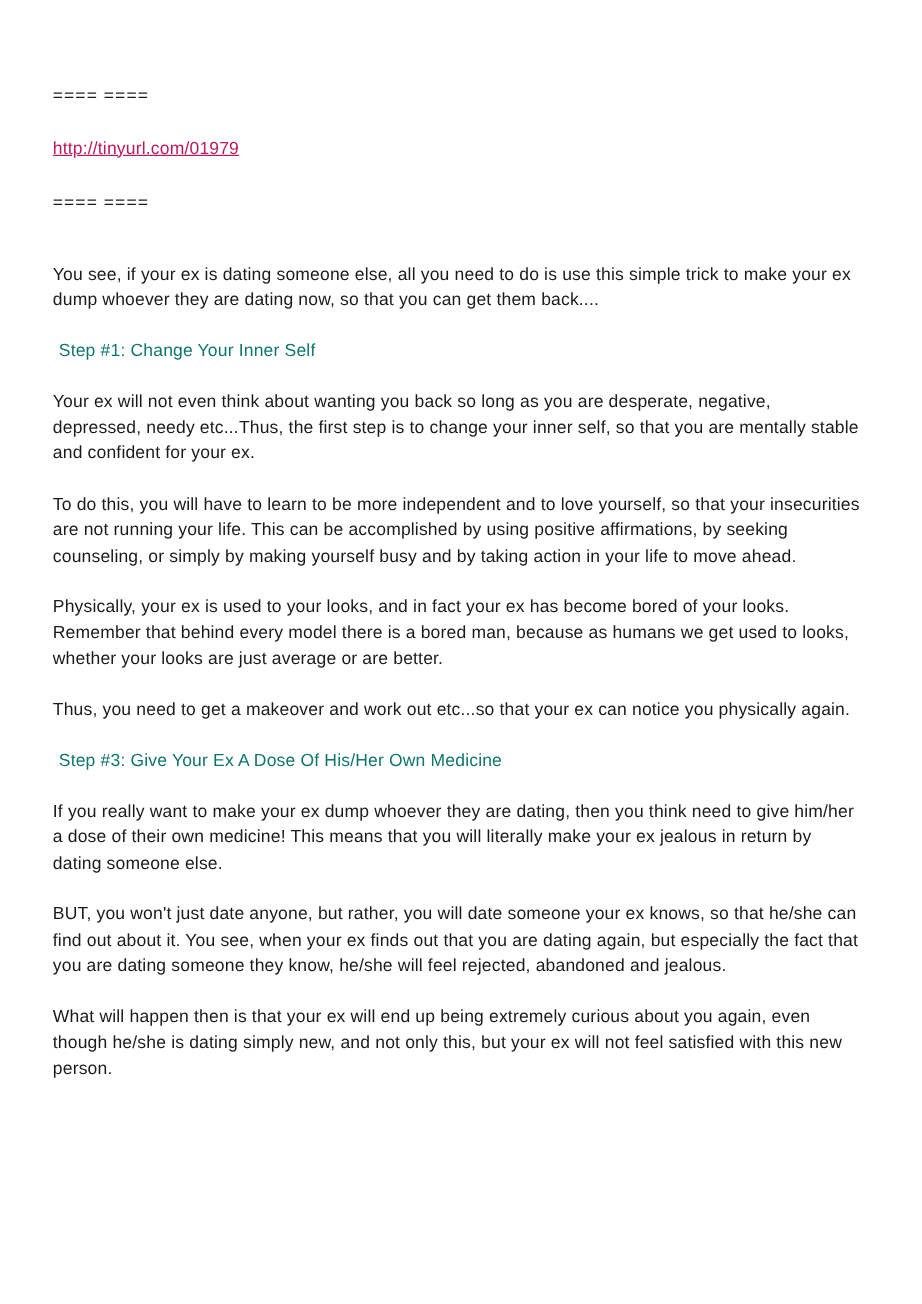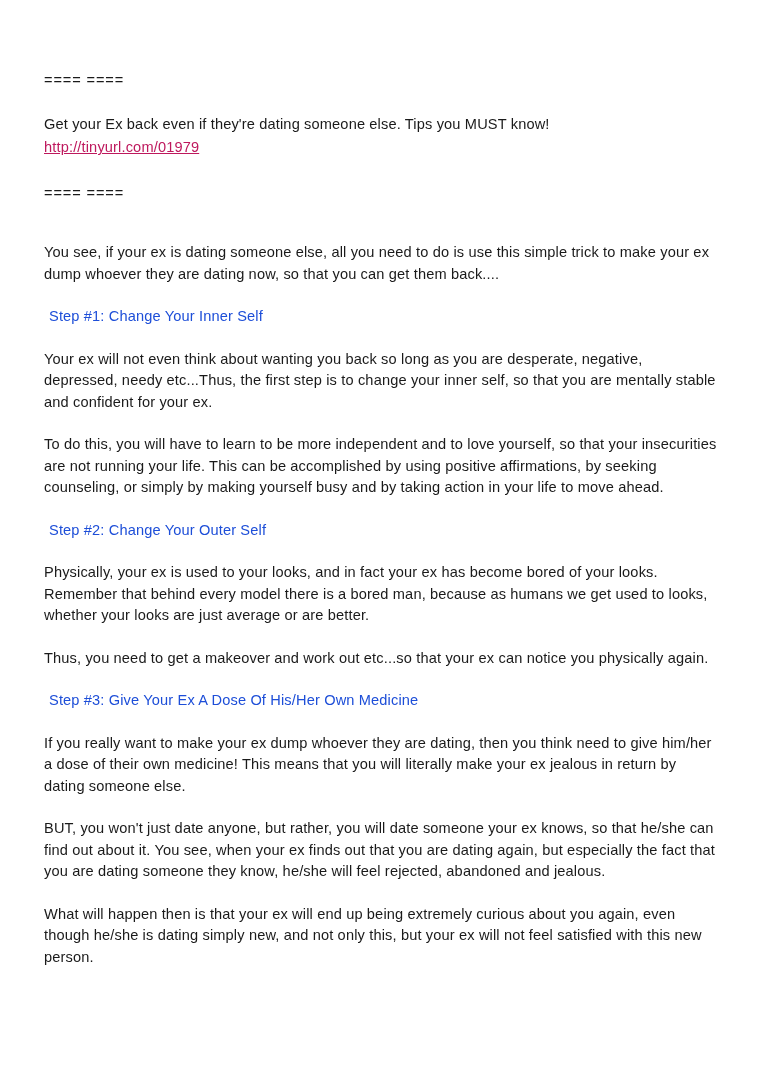--- a/index.html
+++ b/index.html
@@ -52,47 +52,45 @@
     text-decoration: underline;
     word-break: break-all;
   }
   .gap-after {
     margin-bottom: 38px;
   }
   .step {
     margin: 0 0 21px 0;
     font-size: 14.6px;
     line-height: 21.5px;
-    color: #1d4ed8;
+    color: #0f766e;
     padding-left: 5px;
   }
 </style>
 </head>
 <body>
 
 <div class="page">
   <div class="doc-body">
 
     <p class="sep">==== ====</p>
 
-    <p class="promo">Get your Ex back even if they're dating someone else.  Tips you MUST know!</p>
 
     <p class="link-line">
       <a class="link" href="#">http://tinyurl.com/01979</a>
     </p>
 
     <p class="sep gap-after">==== ====</p>
 
     <p>You see, if your ex is dating someone else, all you need to do is use this simple trick to make your ex dump whoever they are dating now, so that you can get them back....</p>
 
     <p class="step">Step #1: Change Your Inner Self</p>
     <p>Your ex will not even think about wanting you back so long as you are desperate, negative, depressed, needy etc...Thus, the first step is to change your inner self, so that you are mentally stable and confident for your ex.</p>
     <p>To do this, you will have to learn to be more independent and to love yourself, so that your insecurities are not running your life. This can be accomplished by using positive affirmations, by seeking counseling, or simply by making yourself busy and by taking action in your life to move ahead.</p>
 
-    <p class="step">Step #2: Change Your Outer Self</p>
     <p>Physically, your ex is used to your looks, and in fact your ex has become bored of your looks. Remember that behind every model there is a bored man, because as humans we get used to looks, whether your looks are just average or are better.</p>
     <p>Thus, you need to get a makeover and work out etc...so that your ex can notice you physically again.</p>
 
     <p class="step">Step #3: Give Your Ex A Dose Of His/Her Own Medicine</p>
     <p>If you really want to make your ex dump whoever they are dating, then you think need to give him/her a dose of their own medicine! This means that you will literally make your ex jealous in return by dating someone else.</p>
     <p>BUT, you won't just date anyone, but rather, you will date someone your ex knows, so that he/she can find out about it. You see, when your ex finds out that you are dating again, but especially the fact that you are dating someone they know, he/she will feel rejected, abandoned and jealous.</p>
     <p>What will happen then is that your ex will end up being extremely curious about you again, even though he/she is dating simply new, and not only this, but your ex will not feel satisfied with this new person.</p>
 
   </div>
 </div>

